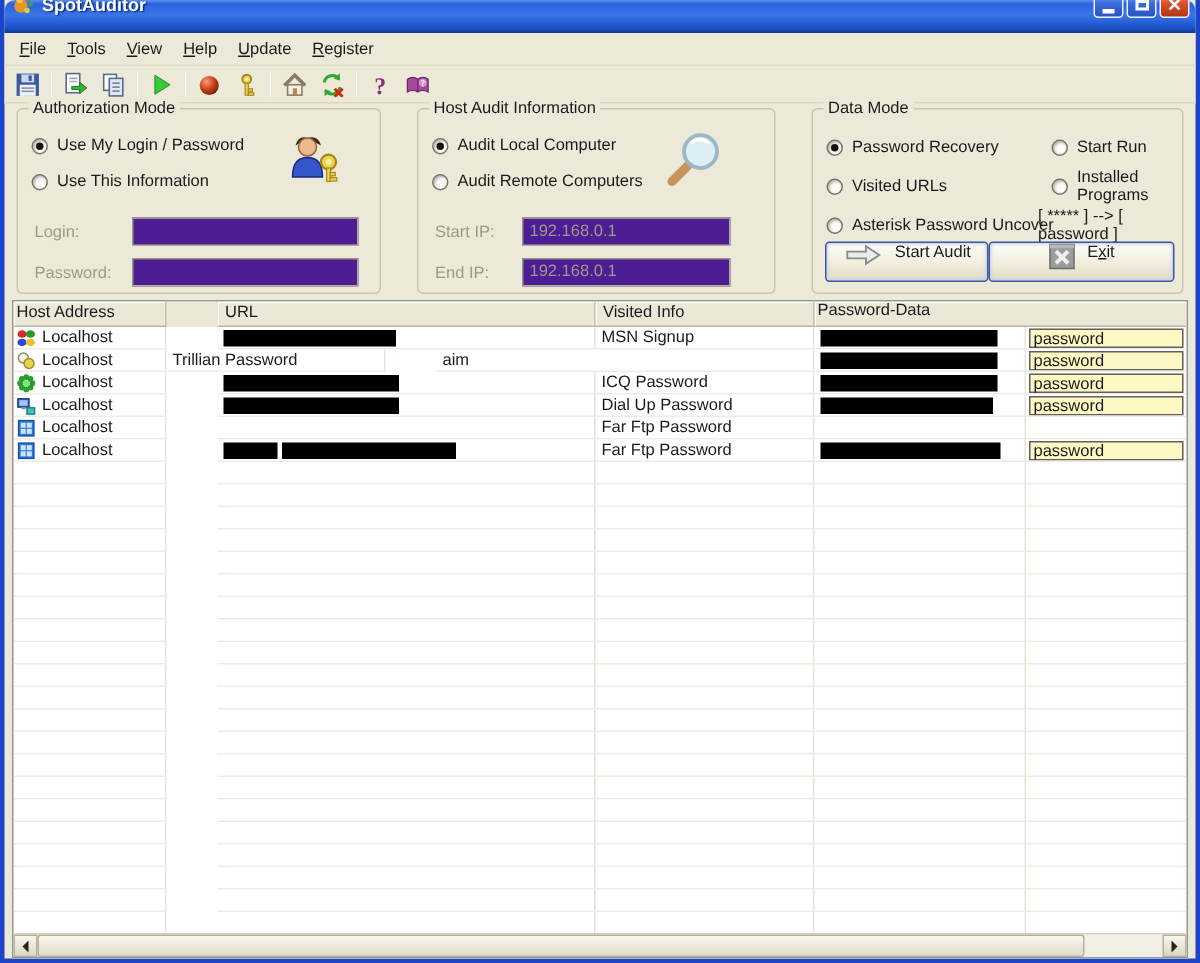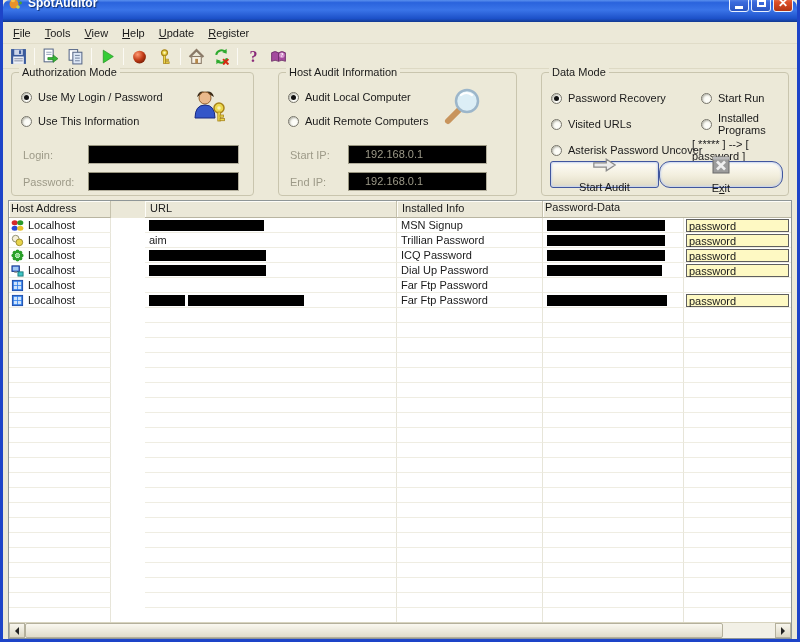--- a/index.html
+++ b/index.html
@@ -50,43 +50,43 @@
   .radio-row { display:flex; align-items:center; gap:6px; height:24px; padding-left:9px; }
   .radio { width:11px; height:11px; flex:none; border-radius:50%; background:#fdfdf8;
     border:1px solid #77756a; box-shadow:inset 1px 1px 2px rgba(90,90,70,.45); position:relative; }
   .radio.sel::after { content:''; position:absolute; left:2px; top:2px; width:5px; height:5px;
     border-radius:50%; background:#111; }
 
   .field-row { display:flex; align-items:center; height:27px; padding-left:11px; }
   .field-label { color:#9d9a88; }
   .gb-auth .field-label { width:65px; }
   .gb-host .field-label { width:58px; }
-  .textbox { height:19px; background:#000000; border:1px solid #b2ae9c;
+  .textbox { height:19px; background:#4c1d95; border:1px solid #b2ae9c;
     border-top-color:#98957f; border-left-color:#98957f;
-    color:#9d9a88; padding:2px 16px; font-size:11px; }
+    color:#9d9a88; padding:2px 4px; font-size:11px; }
   .gb-auth .textbox { width:151px; }
   .gb-host .textbox { width:139px; }
 
   .corner-icon { position:absolute; top:13px; }
   .gb-auth .corner-icon { right:24px; width:38px; height:38px; }
   .gb-host .corner-icon { right:34px; width:42px; height:42px; }
 
   .audit-grid { display:flex; }
   .audit-col1 { width:150px; flex:none; }
   .audit-col2 { flex:1; }
   .audit-col1 .radio-row, .audit-col2 .radio-row { height:26px; }
   .hint-row { height:26px; display:flex; align-items:center; color:#1a1a1a; }
 
   .audit-buttons { position:absolute; left:8px; right:5px; bottom:7px; display:flex; justify-content:space-between; }
-  .xp-button { height:27px; display:flex; align-items:center; justify-content:center; gap:8px;
+  .xp-button { height:27px; display:flex; align-items:flex-start; justify-content:center; gap:8px;
     border:1px solid #40569e; border-radius:3px;
     background:linear-gradient(180deg,#fefdf8 0%,#f2eedd 55%,#dfdac4 100%);
-    box-shadow:inset 0 0 2px 1px #c7d3ee; font-size:11px;flex-direction:column; }
+    box-shadow:inset 0 0 2px 1px #c7d3ee; font-size:11px; }
   .btn-start { width:114px; }
-  .btn-exit { width:130px;border-radius:11px; }
+  .btn-exit { width:130px; }
   .xp-button u { text-decoration:underline; }
 
   
   .listview { flex:1; margin:4px 5px 0 5px; border:1px solid #8f9697; background:#fff;
     display:flex; flex-direction:column; overflow:hidden; }
   .lv-header { height:17px; flex:none; display:flex; background:#ebe8d8; }
   .lv-hcell { border-right:1px solid #c6c2ad; border-bottom:1px solid #b9b5a1;
     box-shadow:inset 1px 1px 0 #fefdf8; padding:1px 5px; white-space:nowrap; overflow:hidden; }
   .lv-body { flex:1; overflow:hidden; }
   .lv-row { height:15px; display:flex; }
@@ -387,21 +387,21 @@
         </div>
       </div>
     </div>
 
   </div>
 
   <div class="listview">
     <div class="lv-header" id="lv-header">
         <div class="lv-hcell c1">Host Address</div>
         <div class="lv-hcell c2">URL</div>
-        <div class="lv-hcell c3">Installed Info</div>
+        <div class="lv-hcell c3">Visited Info</div>
         <div class="lv-hcell c5">Password-Data</div>
       </div>
     <div class="lv-body" id="lv-body">
         <div class="lv-row">
           <div class="cell c1">
             <span class="row-icon">
               <svg viewBox="0 0 14 14">
                 <ellipse cx="4" cy="4" rx="3.3" ry="2.7" fill="#d42a2a"></ellipse>
                 <ellipse cx="10" cy="4" rx="3.3" ry="2.7" fill="#2a9a2a"></ellipse>
                 <ellipse cx="4" cy="10" rx="3.3" ry="2.7" fill="#2a4ad4"></ellipse>
@@ -424,24 +424,24 @@
         <div class="lv-row">
           <div class="cell c1">
             <span class="row-icon">
               <svg viewBox="0 0 14 14">
                 <circle cx="5" cy="5" r="3.6" fill="#f5f0da" stroke="#8a8a6a"></circle>
                 <circle cx="9" cy="9" r="3.6" fill="#e8d44a" stroke="#9a8a2a"></circle>
               </svg>
             </span>
             <span>Localhost</span>
           </div>
+          <div class="cell c3">Trillian Password</div>
           <div class="cell c2">
             <span>aim</span>
           </div>
-          <div class="cell c3">Trillian Password</div>
           <div class="cell c4">
             <span class="redact" style="width: 118px;"></span>
           </div>
           <div class="cell c5">
             <span class="pw-box">password</span>
           </div>
         </div>
         <div class="lv-row">
           <div class="cell c1">
             <span class="row-icon">

